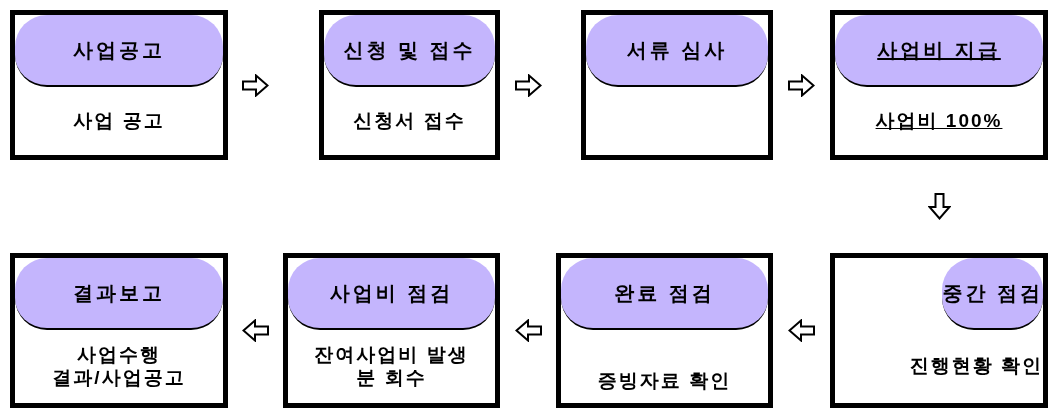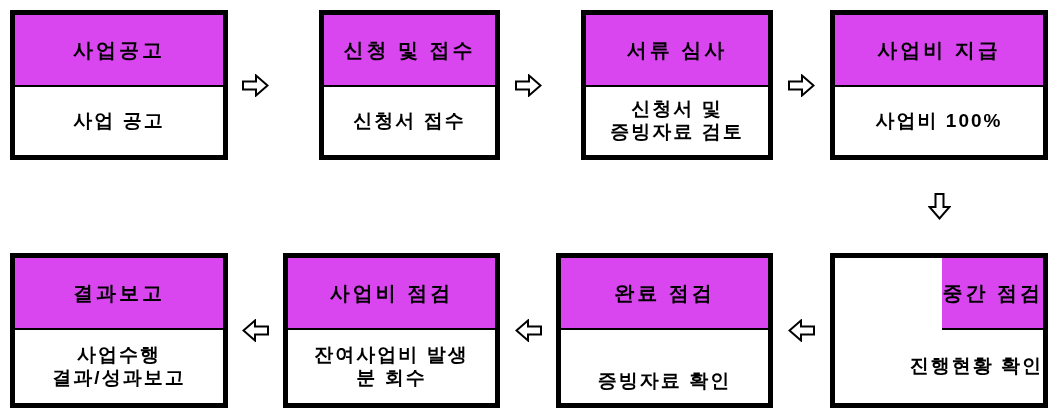--- a/index.html
+++ b/index.html
@@ -22,32 +22,33 @@
     grid-template-rows: 150px 93px 155px;
   }
   .step-box {
     border: 5px solid #000000;
     background: #ffffff;
     display: flex;
     flex-direction: column;
     box-sizing: border-box;
   }
   .step-header {
-    background: #d946ef;
+    background: #c4b5fd;
     height: 70px;
     border-bottom: 2px solid #000000;
     display: flex;
     align-items: center;
     justify-content: center;
     font-weight: bold;
     font-size: 20px;
     letter-spacing: 3px;
     color: #000000;
     white-space: pre-line;
     text-align: center;
+    border-radius: 32px;
   }
   .step-body {
     flex: 1;
     background: #ffffff;
     display: flex;
     align-items: center;
     justify-content: center;
     font-weight: bold;
     font-size: 19px;
     letter-spacing: 2px;
@@ -93,45 +94,43 @@
     </div>
 
     <div class="arrow-cell" style="grid-column:4;grid-row:1;">
       <svg width="27" height="23" viewBox="0 0 27 23">
         <polygon points="1,7.5 14,7.5 14,1.5 25.5,11.5 14,21.5 14,15.5 1,15.5" fill="#ffffff" stroke="#000000" stroke-width="2" stroke-linejoin="miter"></polygon>
       </svg>
     </div>
 
     <div class="step-box" style="grid-column:5;grid-row:1;margin-left:25px;">
       <div class="step-header">서류 심사</div>
-      <div class="step-body">신청서 및
-증빙자료 검토</div>
     </div>
 
     <div class="arrow-cell" style="grid-column:6;grid-row:1;">
       <svg width="27" height="23" viewBox="0 0 27 23">
         <polygon points="1,7.5 14,7.5 14,1.5 25.5,11.5 14,21.5 14,15.5 1,15.5" fill="#ffffff" stroke="#000000" stroke-width="2" stroke-linejoin="miter"></polygon>
       </svg>
     </div>
 
-    <div class="step-box" style="grid-column:7;grid-row:1;">
+    <div class="step-box" style="grid-column:7;grid-row:1;text-decoration:underline;">
       <div class="step-header">사업비 지급</div>
       <div class="step-body">사업비 100%</div>
     </div>
 
     <div class="down-arrow-cell">
       <svg width="23" height="27" viewBox="0 0 23 27">
         <polygon points="7.5,1 15.5,1 15.5,14 21.5,14 11.5,25.5 1.5,14 7.5,14" fill="#ffffff" stroke="#000000" stroke-width="2" stroke-linejoin="miter"></polygon>
       </svg>
     </div>
 
     <div class="step-box" style="grid-column:1;grid-row:3;">
       <div class="step-header">결과보고</div>
       <div class="step-body">사업수행
-결과/성과보고</div>
+결과/사업공고</div>
     </div>
 
     <div class="arrow-cell" style="grid-column:2;grid-row:3;">
       <svg width="27" height="23" viewBox="0 0 27 23">
         <polygon points="26,7.5 13,7.5 13,1.5 1.5,11.5 13,21.5 13,15.5 26,15.5" fill="#ffffff" stroke="#000000" stroke-width="2" stroke-linejoin="miter"></polygon>
       </svg>
     </div>
 
     <div class="step-box" style="grid-column:3;grid-row:3;">
       <div class="step-header">사업비 점검</div>

